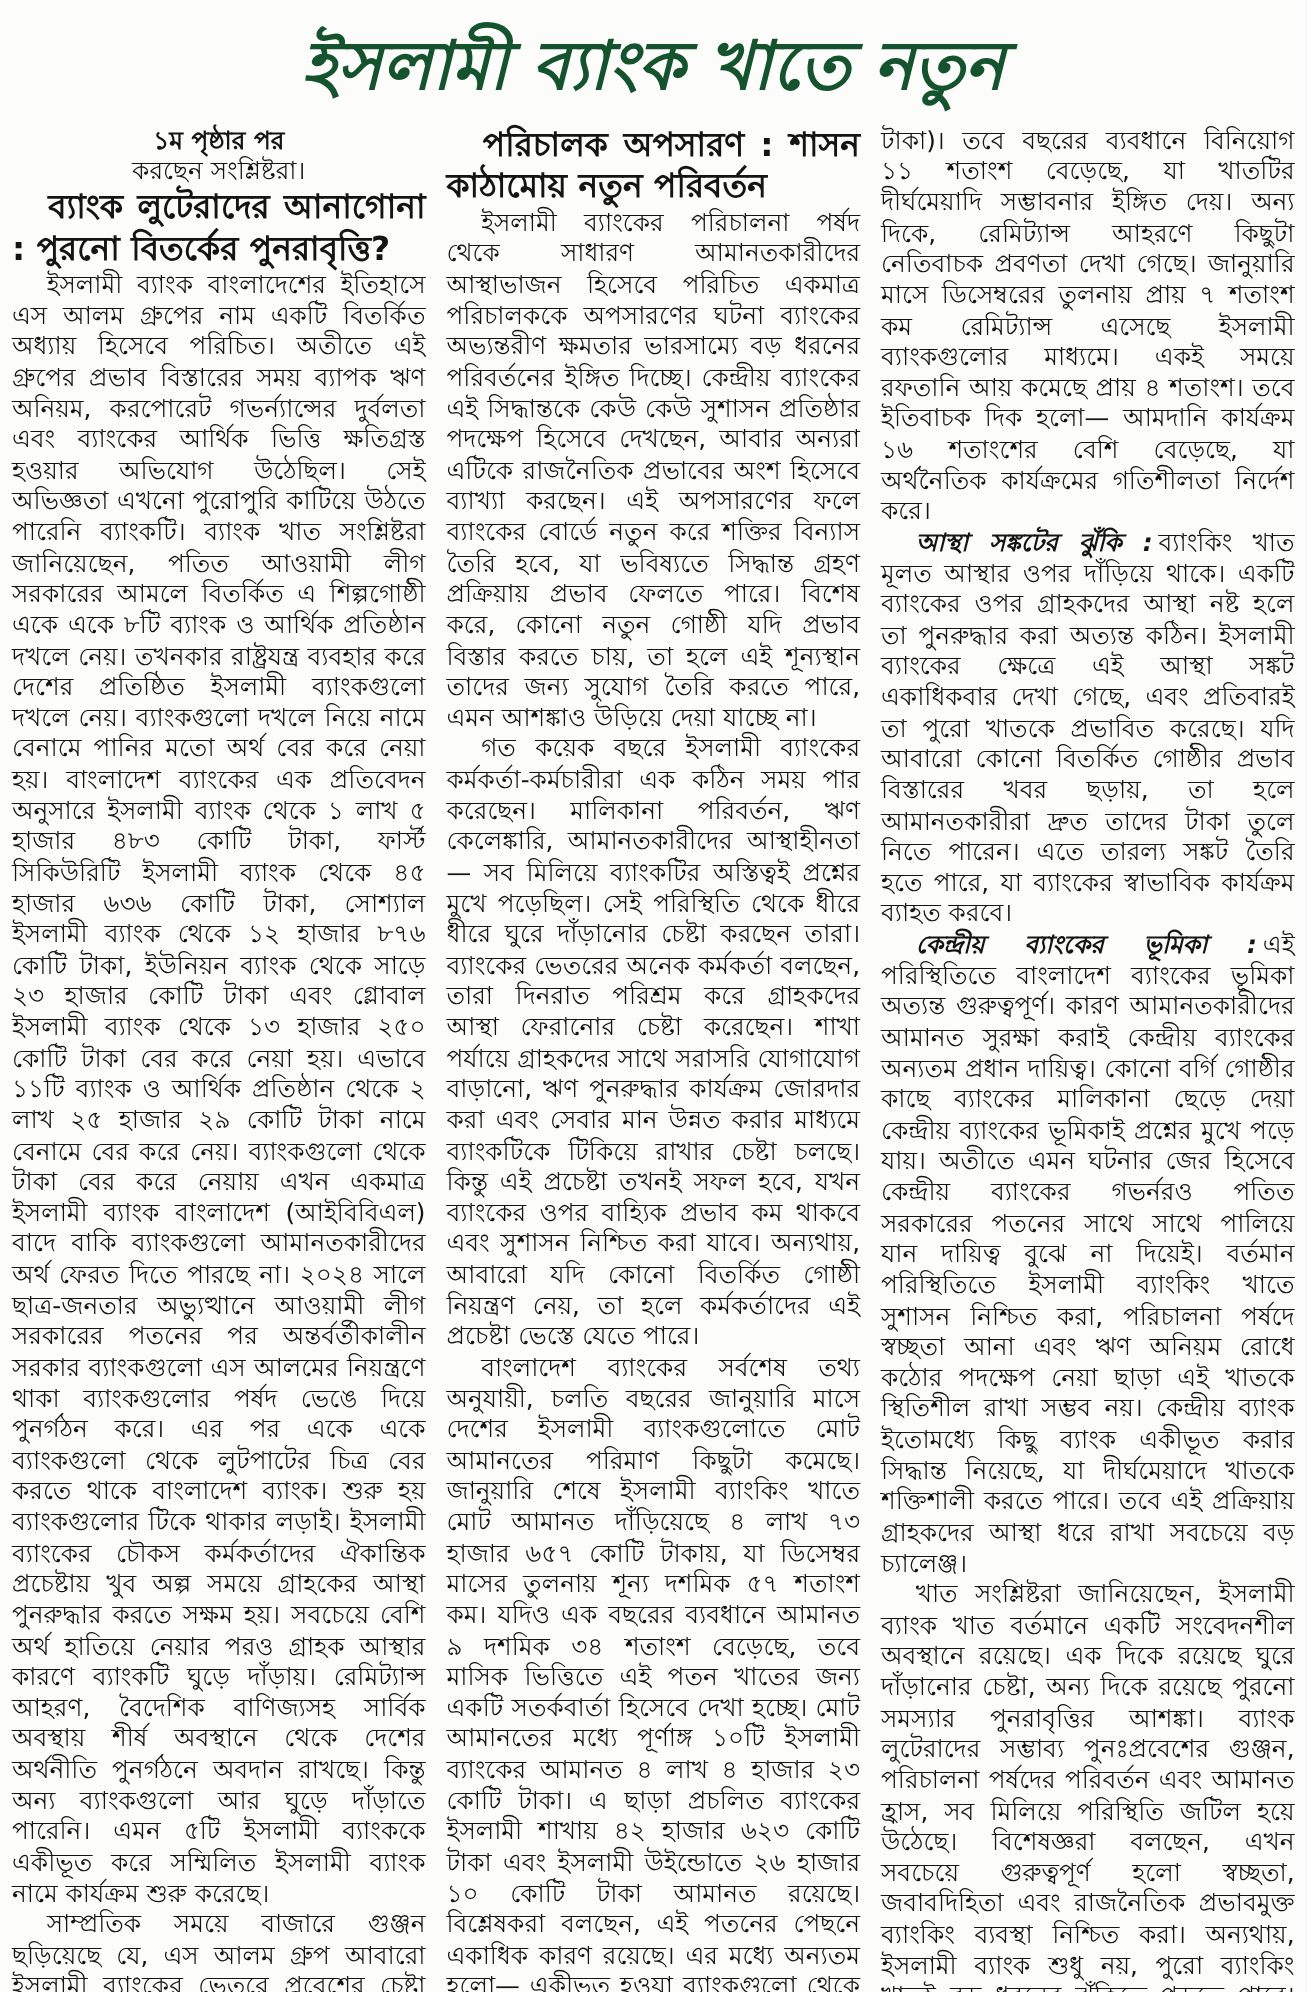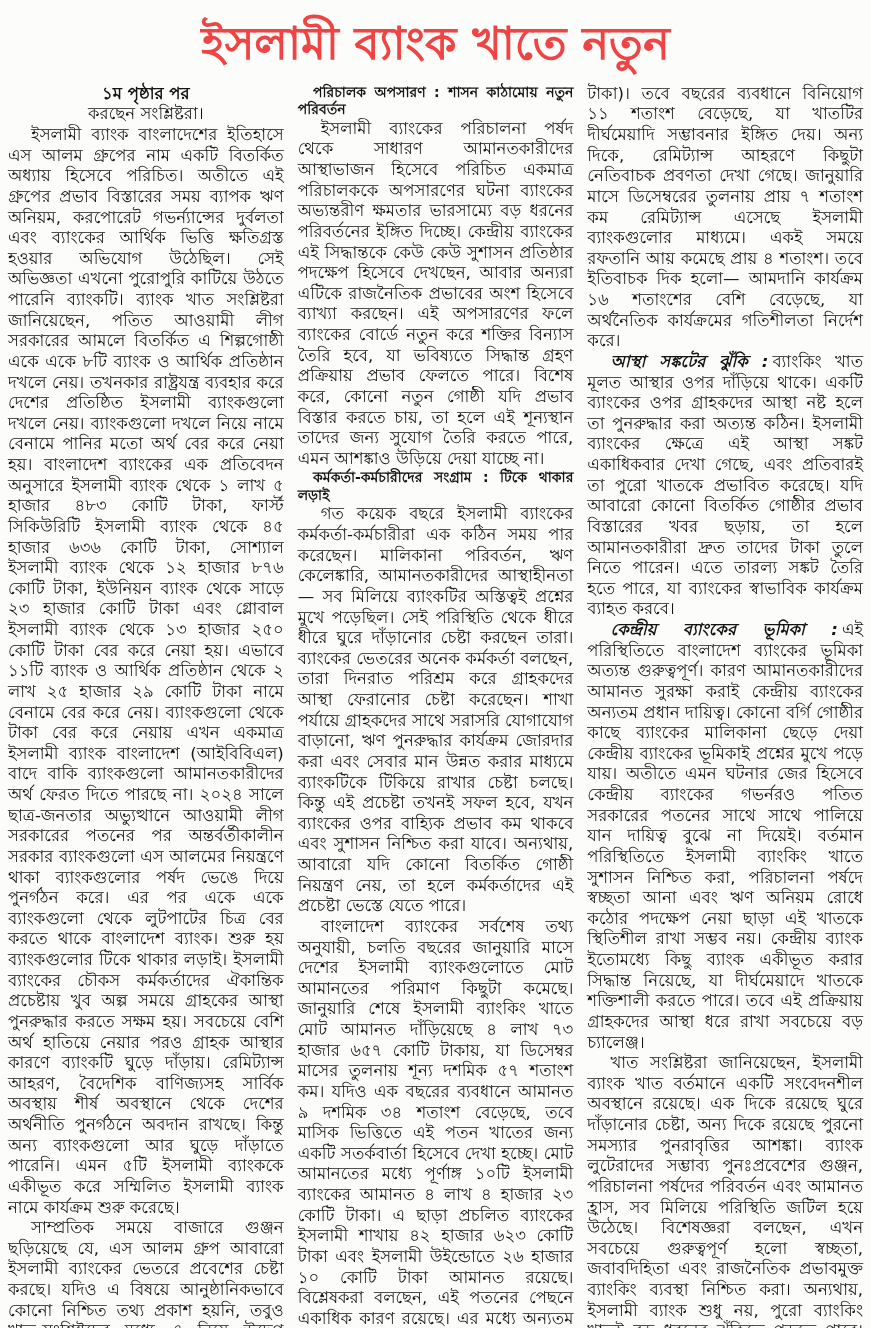--- a/index.html
+++ b/index.html
@@ -17,21 +17,22 @@
     box-sizing: border-box;
     padding: 14px 8px 30px 8px;
   }
   .headline {
     text-align: center;
     font-size: 45px;
     line-height: 1.15;
     font-weight: 700;
     margin: 4px 0 14px 0;
     letter-spacing: 0px;
-    color: #ef4444;
+    color: #14532d;
+    font-style: italic;
   }
   .columns {
     display: flex;
     gap: 14px;
     align-items: flex-start;
   }
   .col {
     flex: 1 1 0;
     min-width: 0;
     font-size: 16.5px;
@@ -42,21 +43,21 @@
   .col p, .col h3 {
     margin: 0;
     padding: 0;
   }
   .contline {
     text-align: center;
   }
   .bold { font-weight: 700; }
   .subhead {
     font-weight: 700;
-    font-size: 14px;
+    font-size: 22px;
     line-height: 1.25;
     text-indent: 1.1em;
     margin: 1px 0 1px 0;
     text-align: justify;
   }
   .para {
     text-indent: 1.4em;
   }
   .para.noindent {
     text-indent: 0;
@@ -72,28 +73,28 @@
 
 <div class="page">
 
   <h1 class="headline">ইসলামী ব্যাংক খাতে নতুন</h1>
 
   <div class="columns">
 
     <div class="col">
       <p class="contline bold">১ম পৃষ্ঠার পর</p>
       <p class="contline">করছেন সংশ্লিষ্টরা।</p>
+      <h3 class="subhead">ব্যাংক লুটেরাদের আনাগোনা : পুরনো বিতর্কের পুনরাবৃত্তি?</h3>
       <p class="para">ইসলামী ব্যাংক বাংলাদেশের ইতিহাসে এস আলম গ্রুপের নাম একটি বিতর্কিত অধ্যায় হিসেবে পরিচিত। অতীতে এই গ্রুপের প্রভাব বিস্তারের সময় ব্যাপক ঋণ অনিয়ম, করপোরেট গভর্ন্যান্সের দুর্বলতা এবং ব্যাংকের আর্থিক ভিত্তি ক্ষতিগ্রস্ত হওয়ার অভিযোগ উঠেছিল। সেই অভিজ্ঞতা এখনো পুরোপুরি কাটিয়ে উঠতে পারেনি ব্যাংকটি। ব্যাংক খাত সংশ্লিষ্টরা জানিয়েছেন, পতিত আওয়ামী লীগ সরকারের আমলে বিতর্কিত এ শিল্পগোষ্ঠী একে একে ৮টি ব্যাংক ও আর্থিক প্রতিষ্ঠান দখলে নেয়। তখনকার রাষ্ট্রযন্ত্র ব্যবহার করে দেশের প্রতিষ্ঠিত ইসলামী ব্যাংকগুলো দখলে নেয়। ব্যাংকগুলো দখলে নিয়ে নামে বেনামে পানির মতো অর্থ বের করে নেয়া হয়। বাংলাদেশ ব্যাংকের এক প্রতিবেদন অনুসারে ইসলামী ব্যাংক থেকে ১ লাখ ৫ হাজার ৪৮৩ কোটি টাকা, ফার্স্ট সিকিউরিটি ইসলামী ব্যাংক থেকে ৪৫ হাজার ৬৩৬ কোটি টাকা, সোশ্যাল ইসলামী ব্যাংক থেকে ১২ হাজার ৮৭৬ কোটি টাকা, ইউনিয়ন ব্যাংক থেকে সাড়ে ২৩ হাজার কোটি টাকা এবং গ্লোবাল ইসলামী ব্যাংক থেকে ১৩ হাজার ২৫০ কোটি টাকা বের করে নেয়া হয়। এভাবে ১১টি ব্যাংক ও আর্থিক প্রতিষ্ঠান থেকে ২ লাখ ২৫ হাজার ২৯ কোটি টাকা নামে বেনামে বের করে নেয়। ব্যাংকগুলো থেকে টাকা বের করে নেয়ায় এখন একমাত্র ইসলামী ব্যাংক বাংলাদেশ (আইবিবিএল) বাদে বাকি ব্যাংকগুলো আমানতকারীদের অর্থ ফেরত দিতে পারছে না। ২০২৪ সালে ছাত্র-জনতার অভ্যুত্থানে আওয়ামী লীগ সরকারের পতনের পর অন্তর্বর্তীকালীন সরকার ব্যাংকগুলো এস আলমের নিয়ন্ত্রণে থাকা ব্যাংকগুলোর পর্ষদ ভেঙে দিয়ে পুনর্গঠন করে। এর পর একে একে ব্যাংকগুলো থেকে লুটপাটের চিত্র বের করতে থাকে বাংলাদেশ ব্যাংক। শুরু হয় ব্যাংকগুলোর টিকে থাকার লড়াই। ইসলামী ব্যাংকের চৌকস কর্মকর্তাদের ঐকান্তিক প্রচেষ্টায় খুব অল্প সময়ে গ্রাহকের আস্থা পুনরুদ্ধার করতে সক্ষম হয়। সবচেয়ে বেশি অর্থ হাতিয়ে নেয়ার পরও গ্রাহক আস্থার কারণে ব্যাংকটি ঘুড়ে দাঁড়ায়। রেমিট্যান্স আহরণ, বৈদেশিক বাণিজ্যসহ সার্বিক অবস্থায় শীর্ষ অবস্থানে থেকে দেশের অর্থনীতি পুনর্গঠনে অবদান রাখছে। কিন্তু অন্য ব্যাংকগুলো আর ঘুড়ে দাঁড়াতে পারেনি। এমন ৫টি ইসলামী ব্যাংককে একীভূত করে সম্মিলিত ইসলামী ব্যাংক নামে কার্যক্রম শুরু করেছে।</p>
       <p class="para">সাম্প্রতিক সময়ে বাজারে গুঞ্জন ছড়িয়েছে যে, এস আলম গ্রুপ আবারো ইসলামী ব্যাংকের ভেতরে প্রবেশের চেষ্টা করছে। যদিও এ বিষয়ে আনুষ্ঠানিকভাবে কোনো নিশ্চিত তথ্য প্রকাশ হয়নি, তবুও খাত-সংশ্লিষ্টদের মধ্যে এ নিয়ে উদ্বেগ বাড়ছে। কারণ, অতীতের অভিজ্ঞতা বলছে, একবার কোনো প্রভাবশালী গোষ্ঠী ব্যাংকের নিয়ন্ত্রণ নিলে তা থেকে বেরিয়ে আসা সহজ নয়। বিশেষজ্ঞরা বলছেন, যদি সত্যিই এমন কোনো পুনঃপ্রবেশ ঘটে, তা হলে ইসলামী ব্যাংকের ওপর আবারো আস্থা সঙ্কট তৈরি হতে পারে। আমানতকারীদের মধ্যে ভীতি সৃষ্টি হলে তা পুরো ইসলামী ব্যাংকিং খাতে ছড়িয়ে পড়ার আশঙ্কা রয়েছে।</p>
     </div>
 
     <div class="col">
       <h3 class="subhead">পরিচালক অপসারণ : শাসন কাঠামোয় নতুন পরিবর্তন</h3>
       <p class="para">ইসলামী ব্যাংকের পরিচালনা পর্ষদ থেকে সাধারণ আমানতকারীদের আস্থাভাজন হিসেবে পরিচিত একমাত্র পরিচালককে অপসারণের ঘটনা ব্যাংকের অভ্যন্তরীণ ক্ষমতার ভারসাম্যে বড় ধরনের পরিবর্তনের ইঙ্গিত দিচ্ছে। কেন্দ্রীয় ব্যাংকের এই সিদ্ধান্তকে কেউ কেউ সুশাসন প্রতিষ্ঠার পদক্ষেপ হিসেবে দেখছেন, আবার অন্যরা এটিকে রাজনৈতিক প্রভাবের অংশ হিসেবে ব্যাখ্যা করছেন। এই অপসারণের ফলে ব্যাংকের বোর্ডে নতুন করে শক্তির বিন্যাস তৈরি হবে, যা ভবিষ্যতে সিদ্ধান্ত গ্রহণ প্রক্রিয়ায় প্রভাব ফেলতে পারে। বিশেষ করে, কোনো নতুন গোষ্ঠী যদি প্রভাব বিস্তার করতে চায়, তা হলে এই শূন্যস্থান তাদের জন্য সুযোগ তৈরি করতে পারে, এমন আশঙ্কাও উড়িয়ে দেয়া যাচ্ছে না।</p>
-      <h3 class="subhead">কর্মকর্তা-কর্মচারীদের সংগ্রাম : টিকে থাকার লড়াই</h3>
       <p class="para">গত কয়েক বছরে ইসলামী ব্যাংকের কর্মকর্তা-কর্মচারীরা এক কঠিন সময় পার করেছেন। মালিকানা পরিবর্তন, ঋণ কেলেঙ্কারি, আমানতকারীদের আস্থাহীনতা— সব মিলিয়ে ব্যাংকটির অস্তিত্বই প্রশ্নের মুখে পড়েছিল। সেই পরিস্থিতি থেকে ধীরে ধীরে ঘুরে দাঁড়ানোর চেষ্টা করছেন তারা। ব্যাংকের ভেতরের অনেক কর্মকর্তা বলছেন, তারা দিনরাত পরিশ্রম করে গ্রাহকদের আস্থা ফেরানোর চেষ্টা করেছেন। শাখা পর্যায়ে গ্রাহকদের সাথে সরাসরি যোগাযোগ বাড়ানো, ঋণ পুনরুদ্ধার কার্যক্রম জোরদার করা এবং সেবার মান উন্নত করার মাধ্যমে ব্যাংকটিকে টিকিয়ে রাখার চেষ্টা চলছে। কিন্তু এই প্রচেষ্টা তখনই সফল হবে, যখন ব্যাংকের ওপর বাহ্যিক প্রভাব কম থাকবে এবং সুশাসন নিশ্চিত করা যাবে। অন্যথায়, আবারো যদি কোনো বিতর্কিত গোষ্ঠী নিয়ন্ত্রণ নেয়, তা হলে কর্মকর্তাদের এই প্রচেষ্টা ভেস্তে যেতে পারে।</p>
       <p class="para">বাংলাদেশ ব্যাংকের সর্বশেষ তথ্য অনুযায়ী, চলতি বছরের জানুয়ারি মাসে দেশের ইসলামী ব্যাংকগুলোতে মোট আমানতের পরিমাণ কিছুটা কমেছে। জানুয়ারি শেষে ইসলামী ব্যাংকিং খাতে মোট আমানত দাঁড়িয়েছে ৪ লাখ ৭৩ হাজার ৬৫৭ কোটি টাকায়, যা ডিসেম্বর মাসের তুলনায় শূন্য দশমিক ৫৭ শতাংশ কম। যদিও এক বছরের ব্যবধানে আমানত ৯ দশমিক ৩৪ শতাংশ বেড়েছে, তবে মাসিক ভিত্তিতে এই পতন খাতের জন্য একটি সতর্কবার্তা হিসেবে দেখা হচ্ছে। মোট আমানতের মধ্যে পূর্ণাঙ্গ ১০টি ইসলামী ব্যাংকের আমানত ৪ লাখ ৪ হাজার ২৩ কোটি টাকা। এ ছাড়া প্রচলিত ব্যাংকের ইসলামী শাখায় ৪২ হাজার ৬২৩ কোটি টাকা এবং ইসলামী উইন্ডোতে ২৬ হাজার ১০ কোটি টাকা আমানত রয়েছে। বিশ্লেষকরা বলছেন, এই পতনের পেছনে একাধিক কারণ রয়েছে। এর মধ্যে অন্যতম হলো— একীভূত হওয়া ব্যাংকগুলো থেকে গ্রাহকদের টাকা উত্তোলন। দুই লাখ টাকা পর্যন্ত ফেরত দেয়ার কার্যক্রম শুরু হওয়ায় অনেক গ্রাহক তাদের আমানত তুলে নিচ্ছেন, যা সামগ্রিক আমানত কমিয়ে দিচ্ছে।</p>
 
     </div>
 
     <div class="col">
       <p class="para noindent">টাকা)। তবে বছরের ব্যবধানে বিনিয়োগ ১১ শতাংশ বেড়েছে, যা খাতটির দীর্ঘমেয়াদি সম্ভাবনার ইঙ্গিত দেয়। অন্য দিকে, রেমিট্যান্স আহরণে কিছুটা নেতিবাচক প্রবণতা দেখা গেছে। জানুয়ারি মাসে ডিসেম্বরের তুলনায় প্রায় ৭ শতাংশ কম রেমিট্যান্স এসেছে ইসলামী ব্যাংকগুলোর মাধ্যমে। একই সময়ে রফতানি আয় কমেছে প্রায় ৪ শতাংশ। তবে ইতিবাচক দিক হলো— আমদানি কার্যক্রম ১৬ শতাংশের বেশি বেড়েছে, যা অর্থনৈতিক কার্যক্রমের গতিশীলতা নির্দেশ করে।</p>
       <p class="para">
         <b class="runin">আস্থা সঙ্কটের ঝুঁকি :</b><span>ব্যাংকিং খাত মূলত আস্থার ওপর দাঁড়িয়ে থাকে। একটি ব্যাংকের ওপর গ্রাহকদের আস্থা নষ্ট হলে তা পুনরুদ্ধার করা অত্যন্ত কঠিন। ইসলামী ব্যাংকের ক্ষেত্রে এই আস্থা সঙ্কট একাধিকবার দেখা গেছে, এবং প্রতিবারই তা পুরো খাতকে প্রভাবিত করেছে। যদি আবারো কোনো বিতর্কিত গোষ্ঠীর প্রভাব বিস্তারের খবর ছড়ায়, তা হলে আমানতকারীরা দ্রুত তাদের টাকা তুলে নিতে পারেন। এতে তারল্য সঙ্কট তৈরি হতে পারে, যা ব্যাংকের স্বাভাবিক কার্যক্রম ব্যাহত করবে।</span>
       </p>

